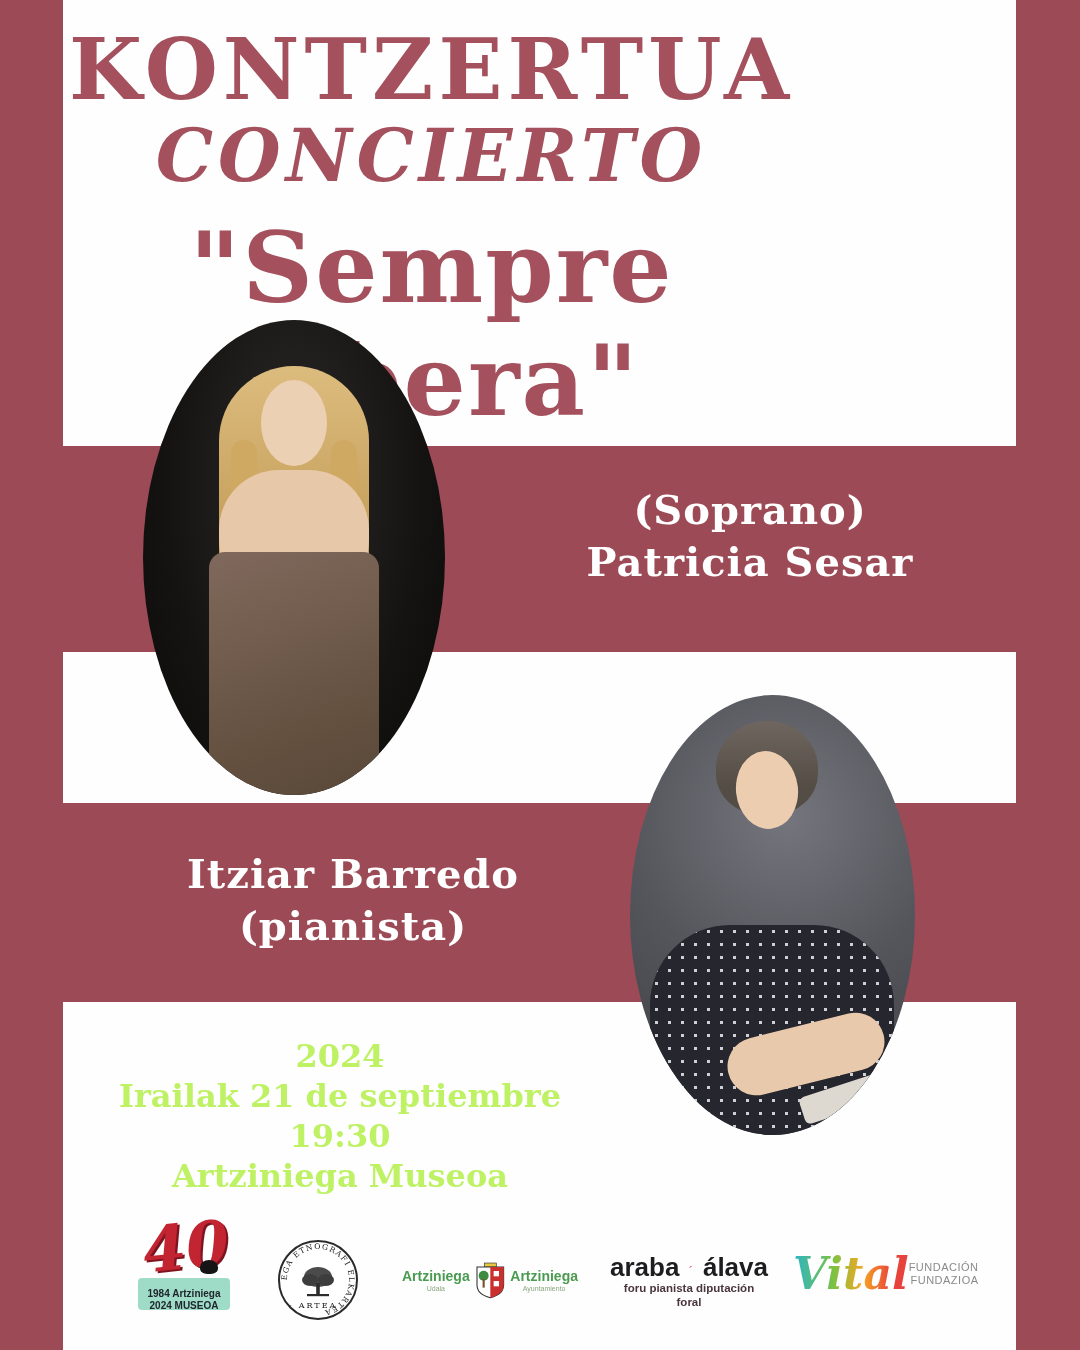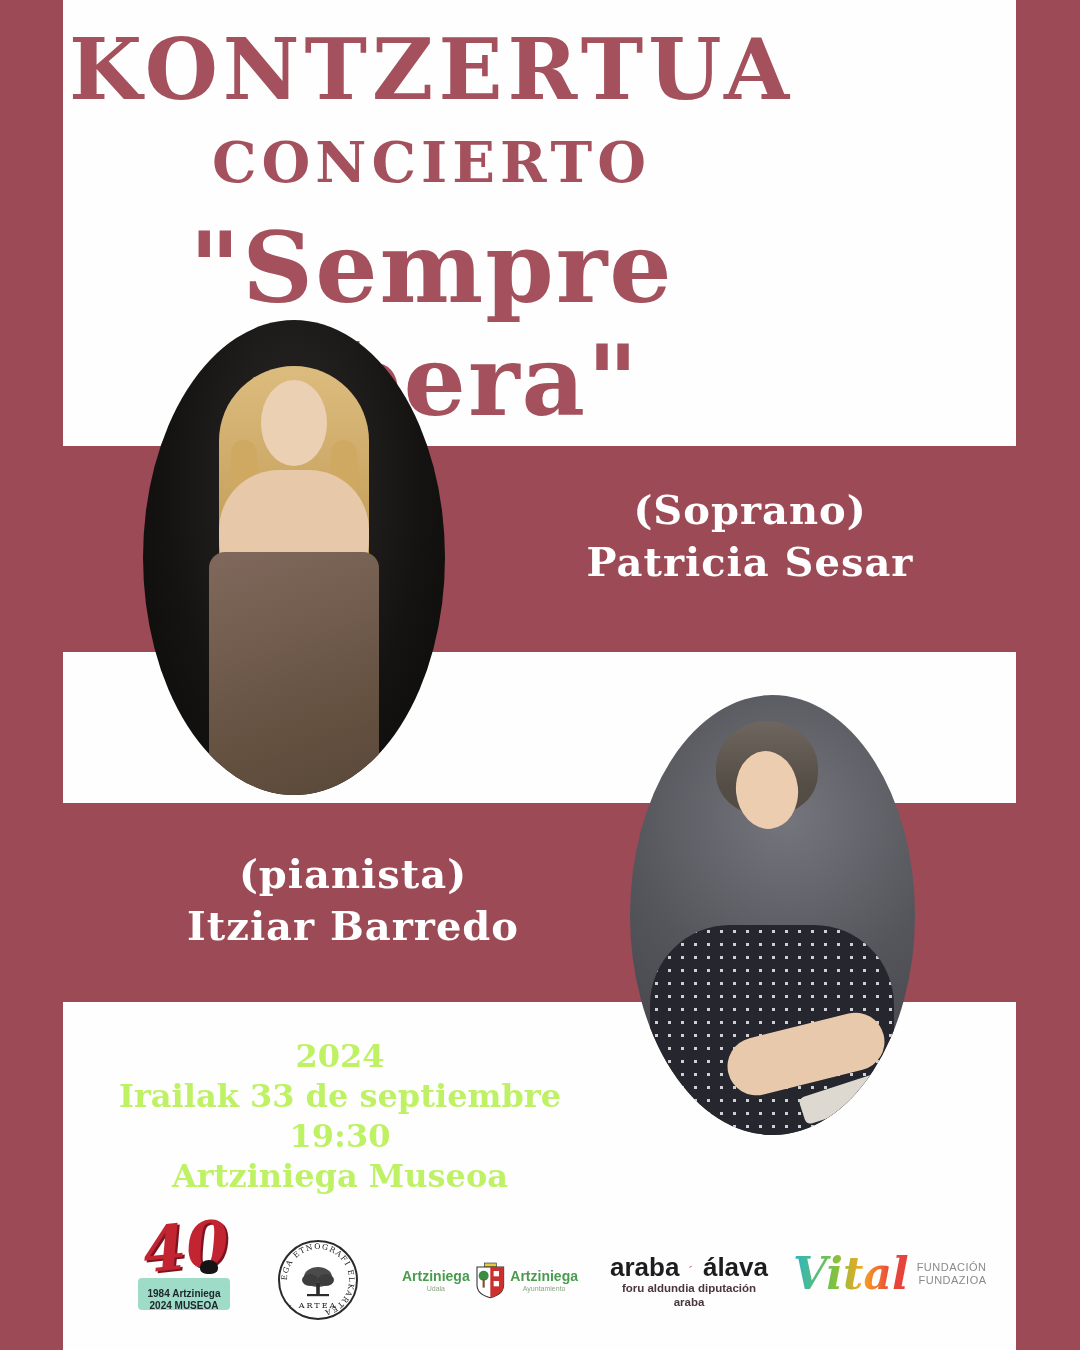--- a/index.html
+++ b/index.html
@@ -11,21 +11,21 @@
   .panel{position:absolute;left:63px;width:953px;background:#fefefe;z-index:1;}
   #panel-top{top:0;height:446px;}
   #panel-mid{top:652px;height:151px;}
   #panel-bottom{top:1002px;height:348px;}
 
   .title-line{
     position:absolute;left:0;width:863px;text-align:center;z-index:2;
     color:#a4515d;font-weight:bold;letter-spacing:5px;line-height:1.15;
   }
   #title1{top:22px;font-size:84px;}
-  #title2{top:130px;font-size:56px;}
+  #title2{top:115px;font-size:72px;font-style:italic;}
   #title3{top:212px;font-size:98px;letter-spacing:2px;}
 
   .oval{position:absolute;border-radius:50%;overflow:hidden;z-index:5;}
   #photo-patricia{left:143px;top:320px;width:302px;height:475px;
     background:radial-gradient(ellipse at 50% 35%, #2e2b28 0%, #141312 60%, #0a0a09 100%);}
   #photo-itziar{left:630px;top:695px;width:285px;height:440px;
     background:radial-gradient(circle at 55% 28%, #75757d 0%, #55555c 45%, #3b3b41 100%);}
   .fig{position:absolute;}
 
   
@@ -75,21 +75,21 @@
   #logo-town{left:402px;top:1250px;width:176px;height:62px;display:flex;align-items:center;gap:5px;}
   .town-col{font-family:"Liberation Sans",sans-serif;text-align:center;color:#4a9b50;}
   .town-name{font-weight:bold;font-size:14px;line-height:15px;}
   .town-sub{font-size:7px;color:#8aa57f;line-height:9px;}
   
   #logo-araba{left:610px;top:1253px;width:158px;font-family:"Liberation Sans",sans-serif;}
   .araba-top{display:flex;align-items:center;justify-content:center;gap:10px;
     color:#1d1d1f;font-weight:bold;font-size:26px;line-height:28px;letter-spacing:0;}
   .araba-sub{text-align:center;color:#4a363c;font-weight:bold;font-size:11.5px;line-height:14px;}
   
-  #logo-vital{left:793px;top:1252px;width:170px;display:flex;align-items:center;gap:8px;}
+  #logo-vital{left:793px;top:1252px;width:170px;display:flex;align-items:center;}
   .vital-word{font-size:44px;font-weight:bold;font-style:italic;line-height:44px;
     color:#3bb3c3;
     background:linear-gradient(90deg,#2ab5c8 0%,#7dc242 35%,#f5a623 60%,#e8423c 85%);
     -webkit-background-clip:text;background-clip:text;-webkit-text-fill-color:transparent;}
   .vital-sub{font-family:"Liberation Sans",sans-serif;color:#8a8a8a;font-size:11px;line-height:13px;letter-spacing:.5px;text-align:right;}
 </style>
 </head>
 <body>
 
 <div class="panel" id="panel-top"></div>
@@ -114,27 +114,27 @@
   <div class="fig i-blouse"></div>
   <div class="fig i-book"></div>
   <div class="fig i-arm"></div>
 </div>
 
 <div class="caption" id="caption-patricia">
   <div>(Soprano)</div>
   <div>Patricia Sesar</div>
 </div>
 <div class="caption" id="caption-itziar">
+  <div>Itziar Barredo</div>
   <div>(pianista)</div>
-  <div>Itziar Barredo</div>
 </div>
 
 <div id="date-block">
   <div>2024</div>
-  <div>Irailak 33 de septiembre</div>
+  <div>Irailak 21 de septiembre</div>
   <div>19:30</div>
   <div>Artziniega Museoa</div>
 </div>
 
 <div class="logo" id="logo-40">
   <div class="l40-strip"></div>
   <div class="l40-num">40</div>
   <div class="l40-bird"></div>
   <div class="l40-cap">
     <div>1984 Artziniega</div>
@@ -181,21 +181,21 @@
 </div>
 
 <div class="logo" id="logo-araba">
   <div class="araba-top">
     <span>araba</span>
     <svg width="26" height="18" viewBox="0 0 26 18">
       <path d="M1,15 L12,4 L25,0 L9,12 Z" fill="#b5135b"></path>
     </svg>
     <span>álava</span>
   </div>
-  <div class="araba-sub">foru aldundia  diputación araba</div>
+  <div class="araba-sub">foru pianista  diputación foral</div>
 </div>
 
 <div class="logo" id="logo-vital">
   <div class="vital-word">Vital</div>
   <div class="vital-sub">
     <div>FUNDACIÓN</div>
     <div>FUNDAZIOA</div>
   </div>
 </div>
 

